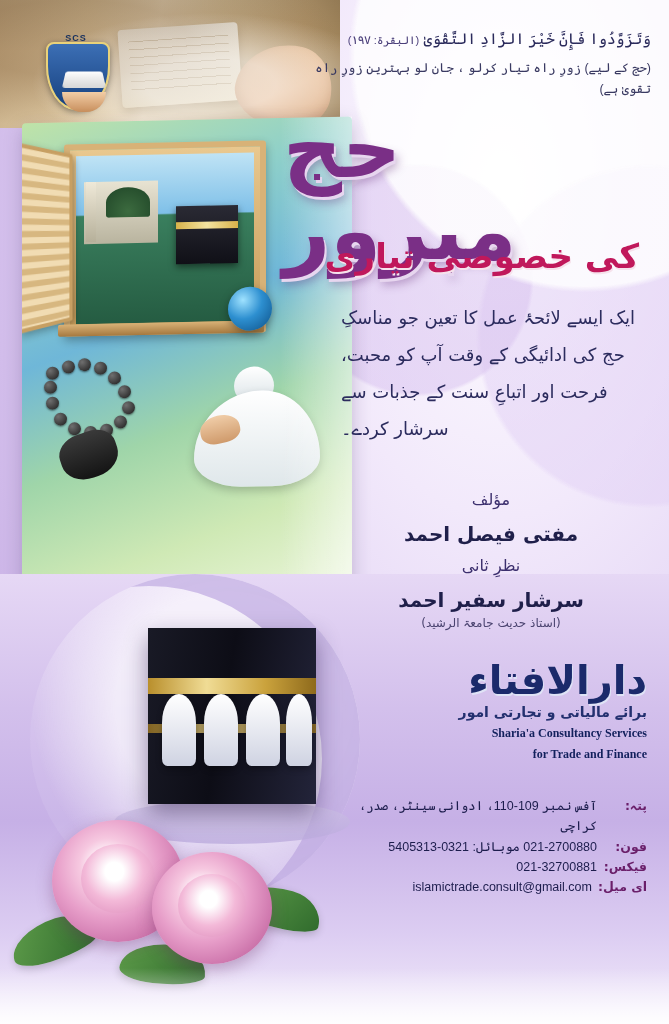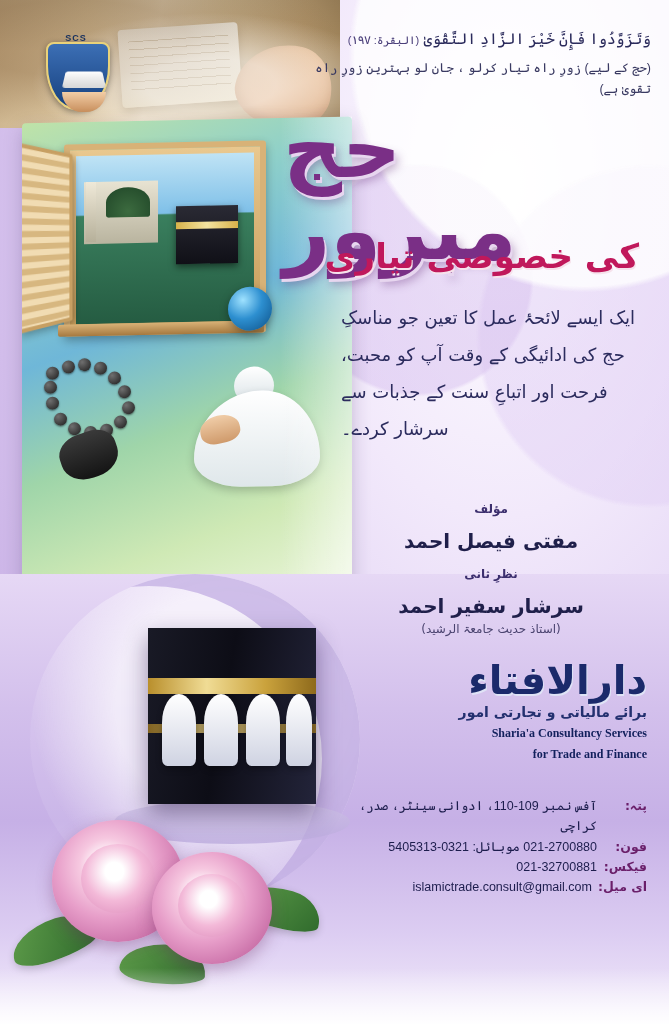--- a/index.html
+++ b/index.html
@@ -277,21 +277,21 @@
   }
   .desc{
     position:absolute;right:28px;top:300px;width:300px;
     direction:rtl;text-align:left;
     font-size:18px;line-height:2.05;color:#2c2c5e;
   }
   .credits{
     position:absolute;right:28px;top:488px;width:300px;
     direction:rtl;text-align:center;color:#2b2b5c;
   }
-  .credits .role{font-size:12px;font-weight:bold;color:#3c2f6e;margin-top:14px;}
+  .credits .role{font-size:16px;font-weight:normal;color:#3c2f6e;margin-top:2px;}
   .credits .name{font-size:20px;font-weight:bold;color:#1f1f4a;margin:13px 0 10px;}
   .credits .note{font-size:12px;color:#4b4470;margin-top:-6px;text-align:center;}
   .publisher{
     position:absolute;right:22px;top:660px;width:300px;
     direction:rtl;text-align:right;
   }
   .publisher .pub-name{
     font-size:40px;font-weight:bold;color:#1b2a6b;line-height:1;
     text-shadow:1px 2px 0 #dfe3f6;
   }

